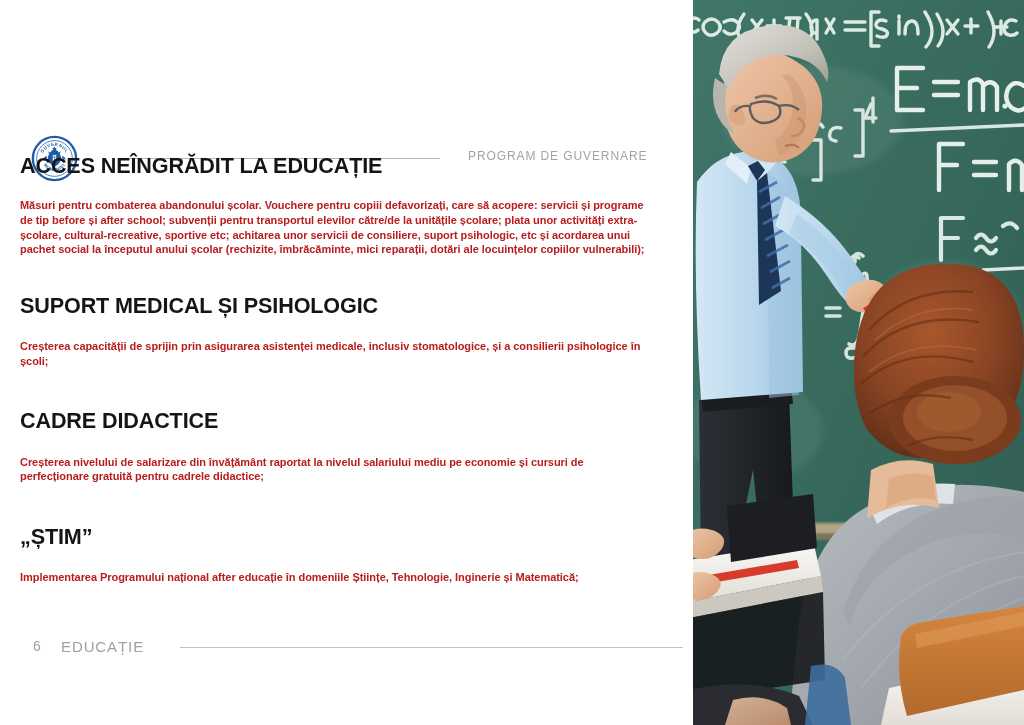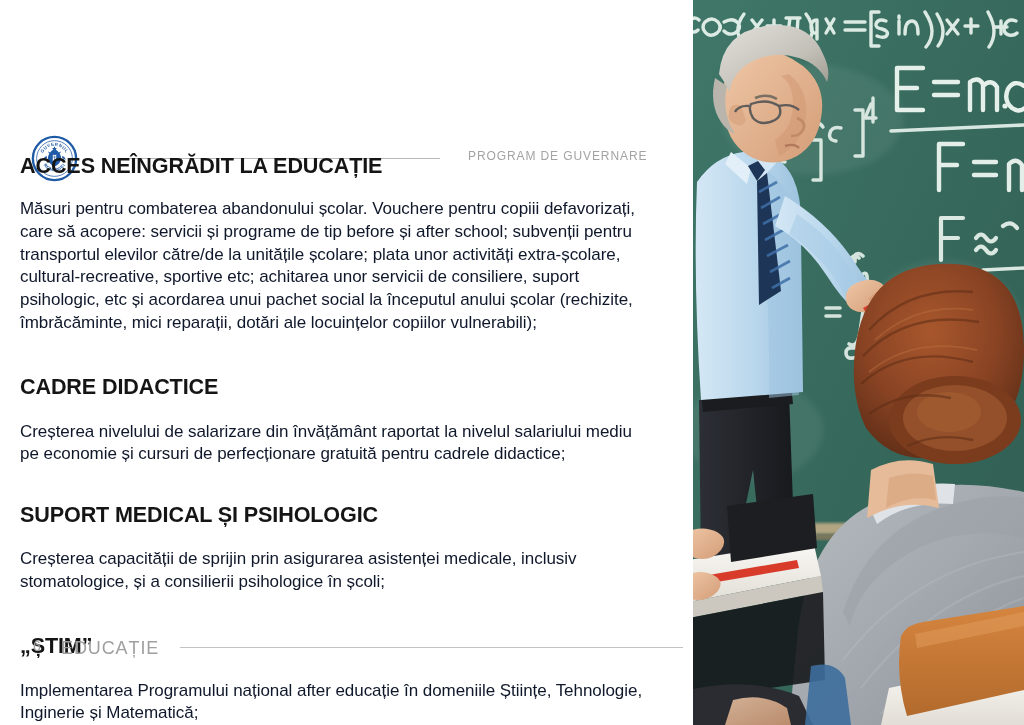--- a/index.html
+++ b/index.html
@@ -68,24 +68,24 @@
     font-size:22.5px;
     font-weight:bold;
     color:#151515;
     letter-spacing:-0.15px;
     line-height:1.12;
     font-stretch:condensed;
     transform:scaleX(0.96);
     transform-origin:left center;
   }
   .sec-body {
-    font-size:17px;
+    font-size:11px;
     line-height:1.335;
-    color:#0f172a;
-    font-weight:400;
+    color:#b91c1c;
+    font-weight:700;
     letter-spacing:-0.05px;
   }
 
   
   .s1 .sec-title { margin-bottom:0; }
   .s1 .sec-body  { margin-top:20px; }
 
   .s2 { margin-top:36px; }
   .s2 .sec-body  { margin-top:21px; }
 
@@ -104,21 +104,21 @@
   .footer-page {
     position:absolute;
     left:33px; top:0;
     font-size:14px;
     color:#a0a0a0;
     letter-spacing:0.4px;
   }
   .footer-label {
     position:absolute;
     left:61px; top:0;
-    font-size:18px;
+    font-size:15px;
     color:#a0a0a0;
     letter-spacing:0.9px;
   }
   .footer-rule {
     position:absolute;
     left:180px; top:9px;
     width:503px; height:1px;
     background:#c2c2c2;
   }
 
@@ -175,28 +175,28 @@
       <div class="header-title">PROGRAM DE GUVERNARE</div>
     </div>
 
     <div class="sections">
 
       <div class="section s1">
         <div class="sec-title">ACCES NEÎNGRĂDIT LA EDUCAȚIE</div>
         <div class="sec-body">Măsuri pentru combaterea abandonului școlar. Vouchere pentru copiii defavorizați, care să acopere: servicii și programe de tip before și after school; subvenții pentru transportul elevilor către/de la unitățile școlare; plata unor activități extra-școlare, cultural-recreative, sportive etc; achitarea unor servicii de consiliere, suport psihologic, etc și acordarea unui pachet social la începutul anului școlar (rechizite, îmbrăcăminte, mici reparații, dotări ale locuințelor copiilor vulnerabili);</div>
       </div>
 
+      <div class="section s2">
+        <div class="sec-title">SUPORT MEDICAL ȘI PSIHOLOGIC</div>
+        <div class="sec-body">Creșterea capacității de sprijin prin asigurarea asistenței medicale, inclusiv stomatologice, și a consilierii psihologice în școli;</div>
+      </div>
+
       <div class="section s3">
         <div class="sec-title">CADRE DIDACTICE</div>
         <div class="sec-body">Creșterea nivelului de salarizare din învățământ raportat la nivelul salariului mediu pe economie și cursuri de perfecționare gratuită pentru cadrele didactice;</div>
-      </div>
-
-      <div class="section s2">
-        <div class="sec-title">SUPORT MEDICAL ȘI PSIHOLOGIC</div>
-        <div class="sec-body">Creșterea capacității de sprijin prin asigurarea asistenței medicale, inclusiv stomatologice, și a consilierii psihologice în școli;</div>
       </div>
 
       <div class="section s4">
         <div class="sec-title">„ȘTIM”</div>
         <div class="sec-body">Implementarea Programului național after educație în domeniile Științe, Tehnologie, Inginerie și Matematică;</div>
       </div>
 
     </div>
 
     <div class="footer">

